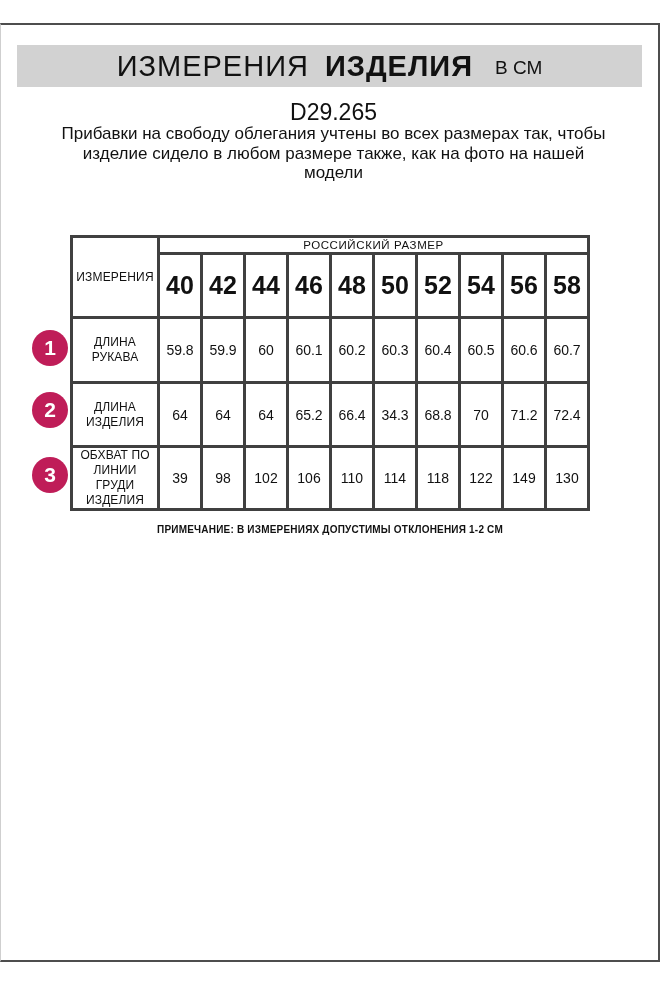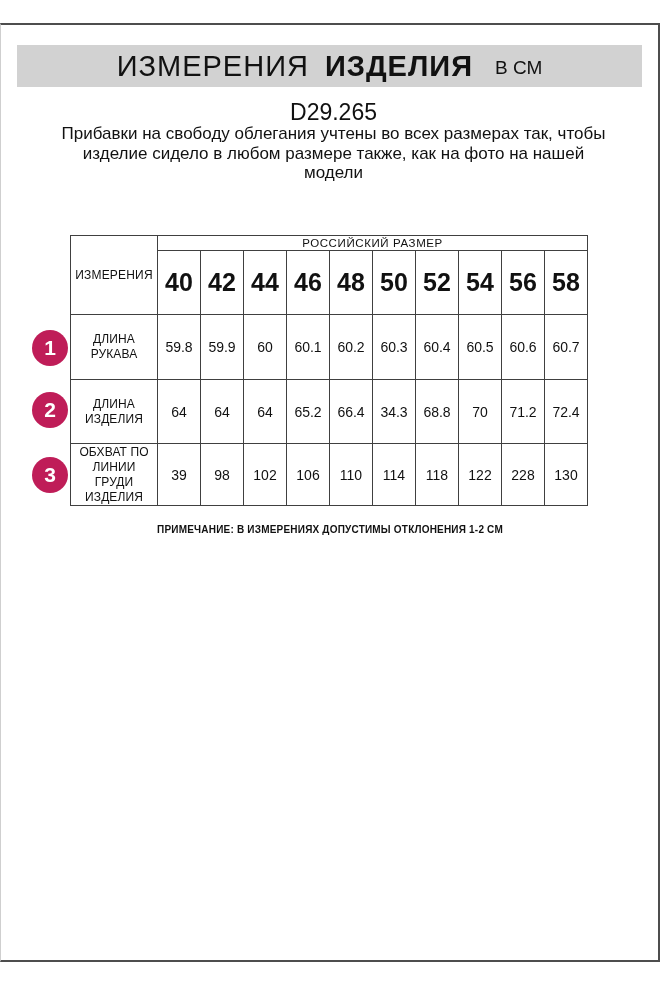--- a/index.html
+++ b/index.html
@@ -48,21 +48,21 @@
     white-space:pre-line;
   }
   table.size-table {
     position:absolute;
     left:70px; top:235px;
     width:517px;
     border-collapse:collapse;
     table-layout:fixed;
   }
   table.size-table td {
-    border:1px solid #404040;
+    border:3px solid #404040;
     text-align:center;
     vertical-align:middle;
     padding:0;
   }
   col.c-label { width:87px; }
   col.c-size  { width:43px; }
   tr.group-row  { height:15px; }
   tr.sizes-row  { height:64px; }
   tr.data-row-1 { height:65px; }
   tr.data-row-2 { height:64px; }
@@ -180,21 +180,21 @@
 ГРУДИ
 ИЗДЕЛИЯ</td>
       <td class="val">39</td>
       <td class="val">98</td>
       <td class="val">102</td>
       <td class="val">106</td>
       <td class="val">110</td>
       <td class="val">114</td>
       <td class="val">118</td>
       <td class="val">122</td>
-      <td class="val">228</td>
+      <td class="val">149</td>
       <td class="val">130</td>
     </tr>
   </tbody>
 </table>
 
 <div class="circle c1">1</div>
 <div class="circle c2">2</div>
 <div class="circle c3">3</div>
 
 <div class="note">ПРИМЕЧАНИЕ: В ИЗМЕРЕНИЯХ ДОПУСТИМЫ ОТКЛОНЕНИЯ 1-2 СМ</div>

